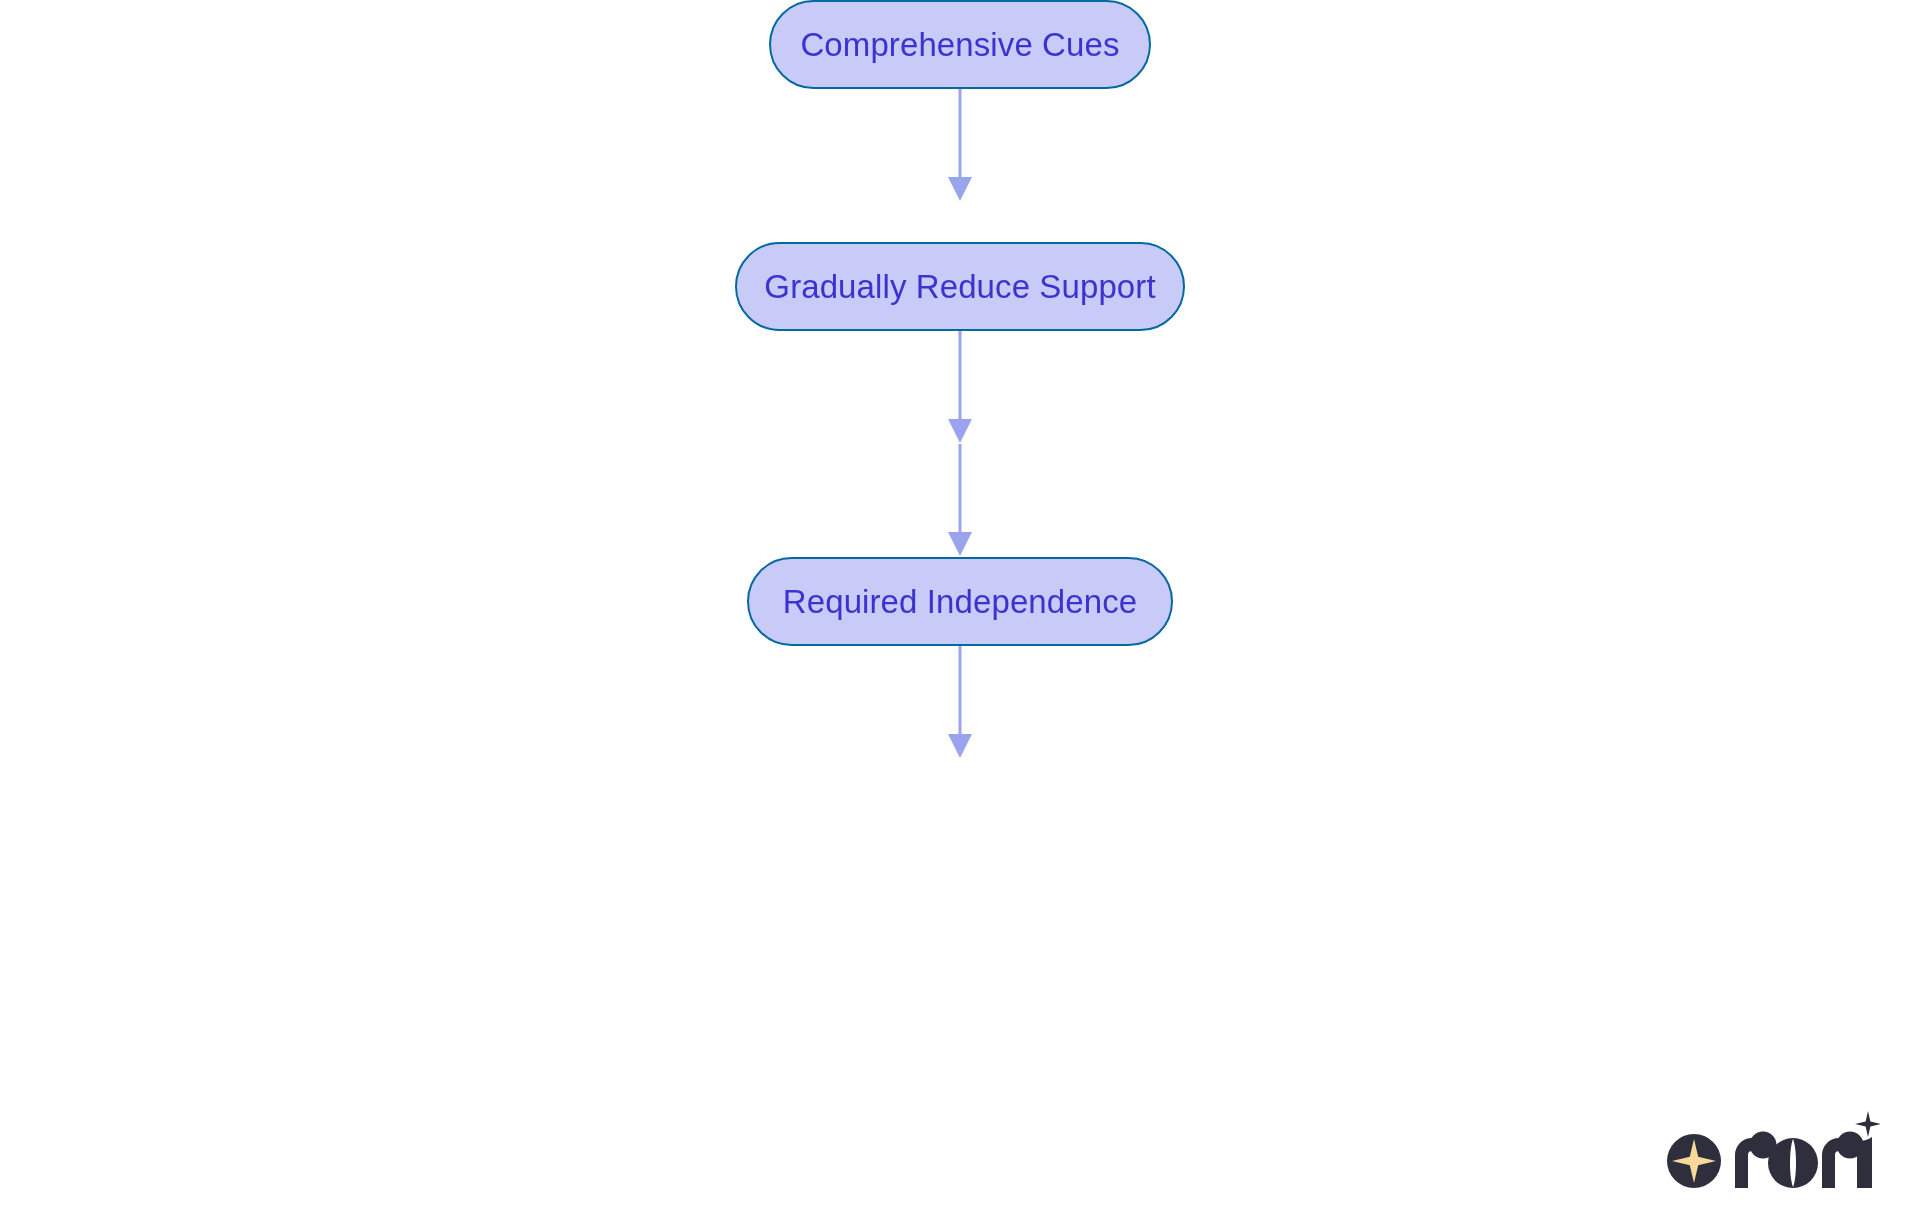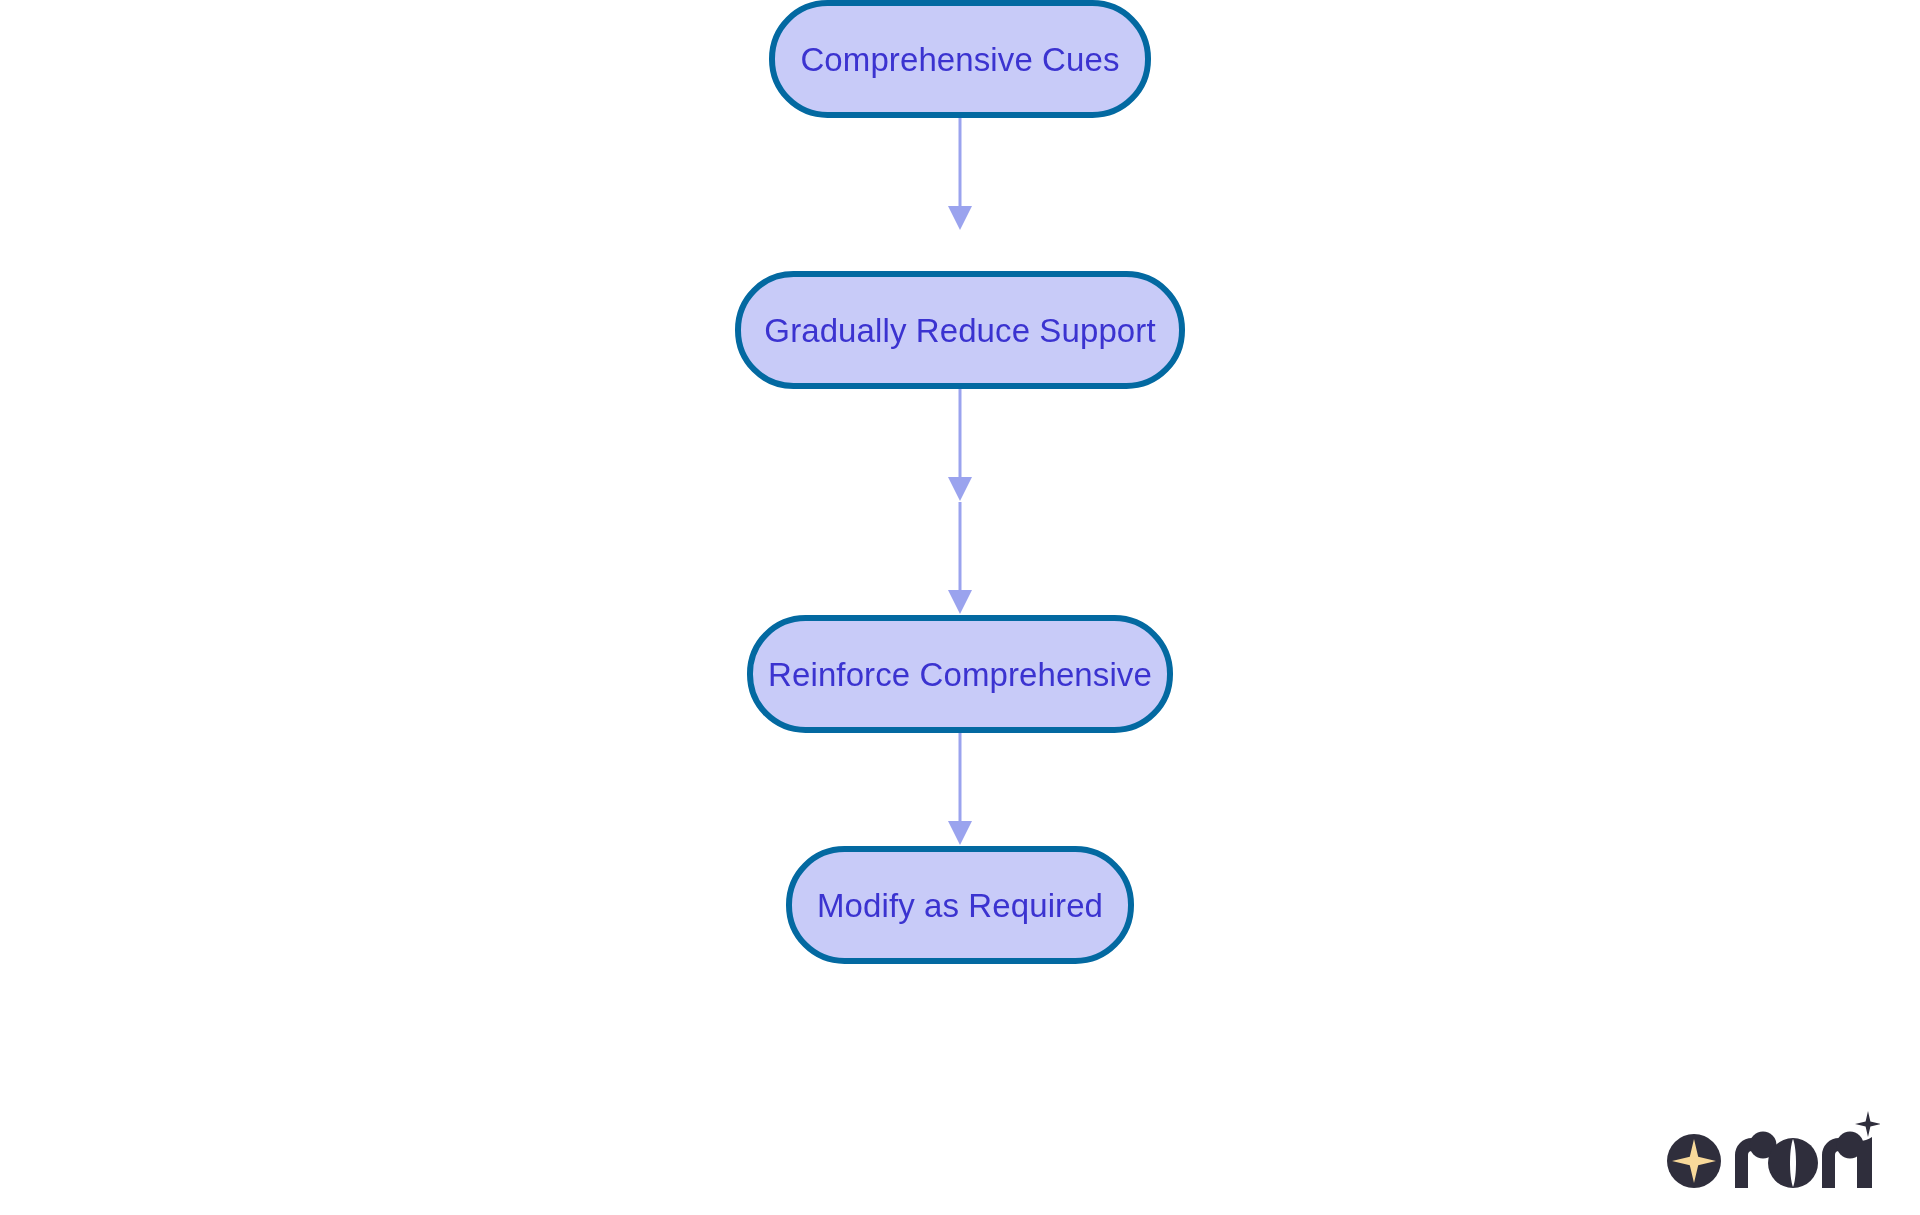--- a/index.html
+++ b/index.html
@@ -27,23 +27,23 @@
     width: 1920px;
     height: 1100px;
     display: flex;
     flex-direction: column;
     align-items: center;
   }
 
   .node {
     position: relative;
     box-sizing: border-box;
-    height: 118px;
+    height: 89px;
     background: #c8cbf8;
-    border: 6px solid #0369a1;
+    border: 2px solid #0369a1;
     border-radius: 58.5px;
     display: flex;
     align-items: center;
     justify-content: center;
     padding: 0 46px;
     white-space: nowrap;
   }
   .node-label {
     color: #3b33d0;
     font-size: 33px;
@@ -114,33 +114,30 @@
 
 
     <div class="connector">
       <svg viewBox="0 0 40 113" xmlns="http://www.w3.org/2000/svg">
         <line x1="20" y1="0" x2="20" y2="92" stroke="#9aa3ee" stroke-width="3"></line>
         <polygon points="20,112 8,88 32,88" fill="#9aa3ee"></polygon>
       </svg>
     </div>
 
     <div class="node n3">
-      <span class="node-label">Reinforce Comprehensive</span>
+      <span class="node-label">Required Independence</span>
     </div>
 
     <div class="connector">
       <svg viewBox="0 0 40 113" xmlns="http://www.w3.org/2000/svg">
         <line x1="20" y1="0" x2="20" y2="92" stroke="#9aa3ee" stroke-width="3"></line>
         <polygon points="20,112 8,88 32,88" fill="#9aa3ee"></polygon>
       </svg>
     </div>
 
-    <div class="node n4">
-      <span class="node-label">Modify as Required</span>
-    </div>
 
   </div>
 
   <div id="logo">
     <svg viewBox="0 0 215 88" xmlns="http://www.w3.org/2000/svg">
 
       <circle cx="29" cy="52" r="27" fill="#2f2e3c"></circle>
       <path d="M29 30 L33.2 47.8 L51 52 L33.2 56.2 L29 74 L24.8 56.2 L7 52 L24.8 47.8 Z" fill="#f8d99a"></path>
 
       <path d="M70 79 L70 46 A17 17 0 0 1 87 29 L92 29 A6.5 6.5 0 0 1 92 42 L87 42

